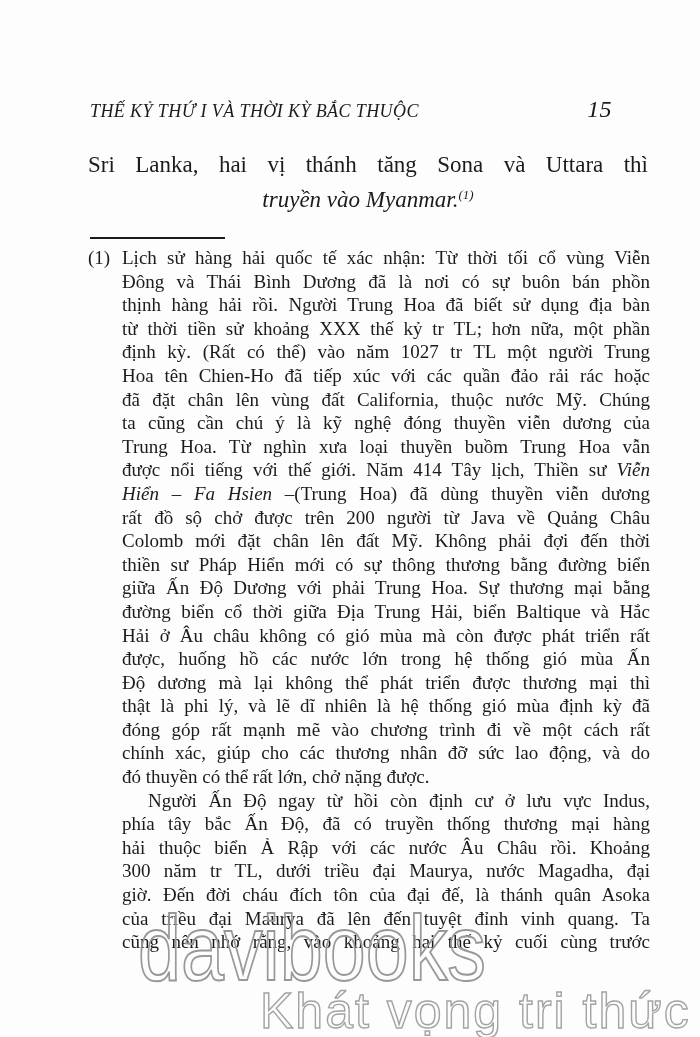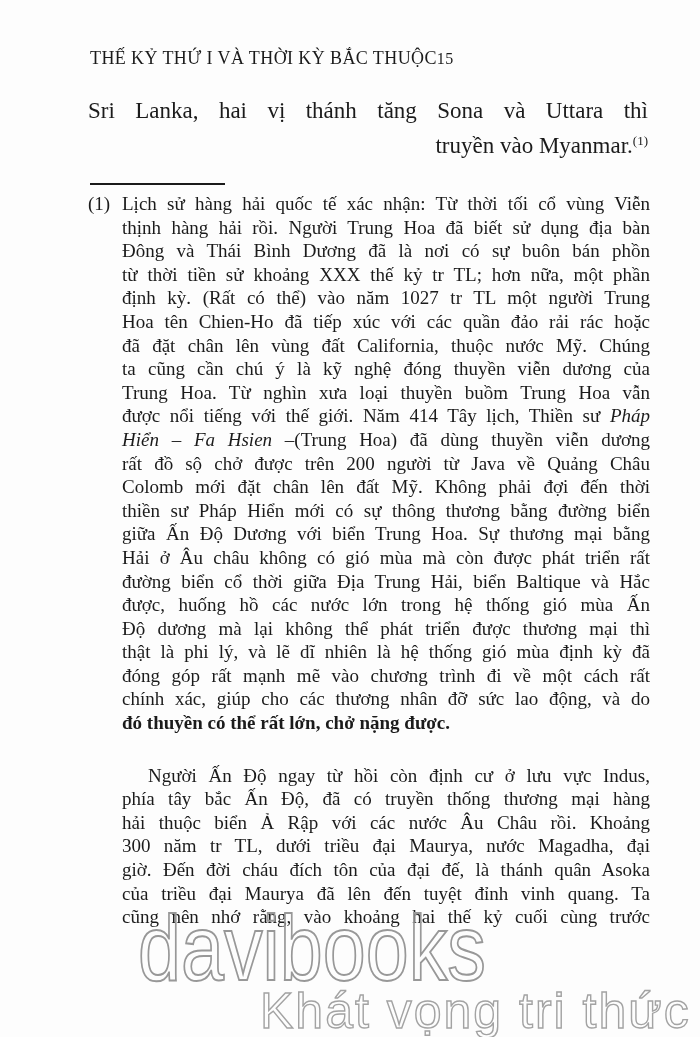--- a/index.html
+++ b/index.html
@@ -8,36 +8,37 @@
     background: #fdfdfd;
     font-family: "Liberation Serif", "DejaVu Serif", serif;
     color: #1b1b1b;
     overflow: hidden;
     position: relative;
   }
   .page { position: relative; width: 700px; height: 1037px; }
 
   
   .running-head {
-    display: flex; justify-content: flex-start; align-items: baseline;
-    padding: 48px 88px 0 90px;
+    display: flex; justify-content: space-between; align-items: baseline;
+    padding: 96px 88px 0 90px;
     font-size: 18px;
     letter-spacing: 0.4px;
+    font-style: italic;
   }
   .running-head .title { white-space: nowrap; }
-  .running-head .pagenum { font-size: 16px; }
+  .running-head .pagenum { font-size: 24px; }
 
   
   .lead {
     margin: 24px 52px 0 88px;
     font-size: 23px;
     line-height: 35px;
   }
   .lead .l1 { text-align: justify; text-align-last: justify; }
-  .lead .l2 { text-align: right; }
+  .lead .l2 { text-align: center; font-style: italic; }
   .lead sup { font-size: 13px; line-height: 0; vertical-align: 8px; letter-spacing: 0; }
 
   
   .fn-rule {
     margin: 20px 0 0 90px;
     width: 135px; height: 2px;
     background: #1b1b1b;
   }
 
   
@@ -46,22 +47,22 @@
     margin-top: 7px;
     padding-left: 122px;
     padding-right: 50px;
     font-size: 19px;
     line-height: 23.6px;
   }
   .fn-marker {
     position: absolute; left: 88px; top: 0;
   }
   .fn-line { text-align: justify; text-align-last: justify; }
-  .fn-line.noj { text-align: right; text-align-last: left; font-weight: bold; }
-  .fn-line.ind { text-indent: 26px; margin-top: 29px; }
+  .fn-line.noj { text-align: right; text-align-last: left; }
+  .fn-line.ind { text-indent: 26px; }
   .fn-line .it { font-style: italic; }
 
   
   .wm { position: absolute; pointer-events: none; color: transparent;
         -webkit-text-stroke: 1.6px #9d9d9d; white-space: nowrap; }
   .wm-big {
     left: 138px; top: 902px;
     font-family: "Liberation Sans", "DejaVu Sans", sans-serif;
     font-size: 92px; line-height: 1;
     transform: scaleX(0.84); transform-origin: left top;
@@ -89,36 +90,36 @@
     <div class="l1">Sri Lanka, hai vị thánh tăng Sona và Uttara thì</div>
     <div class="l2"><span>truyền vào Myanmar.</span><sup>(1)</sup></div>
   </div>
 
   <div class="fn-rule"></div>
 
   <div class="footnote">
     <span class="fn-marker">(1)</span>
     <div id="fn-lines">
         <div class="fn-line"><span>Lịch sử hàng hải quốc tế xác nhận: Từ thời tối cổ vùng Viễn</span></div>
+        <div class="fn-line"><span>Đông và Thái Bình Dương đã là nơi có sự buôn bán phồn</span></div>
         <div class="fn-line"><span>thịnh hàng hải rồi. Người Trung Hoa đã biết sử dụng địa bàn</span></div>
-        <div class="fn-line"><span>Đông và Thái Bình Dương đã là nơi có sự buôn bán phồn</span></div>
         <div class="fn-line"><span>từ thời tiền sử khoảng XXX thế kỷ tr TL; hơn nữa, một phần</span></div>
         <div class="fn-line"><span>định kỳ. (Rất có thể) vào năm 1027 tr TL một người Trung</span></div>
         <div class="fn-line"><span>Hoa tên Chien-Ho đã tiếp xúc với các quần đảo rải rác hoặc</span></div>
         <div class="fn-line"><span>đã đặt chân lên vùng đất California, thuộc nước Mỹ. Chúng</span></div>
         <div class="fn-line"><span>ta cũng cần chú ý là kỹ nghệ đóng thuyền viễn dương của</span></div>
         <div class="fn-line"><span>Trung Hoa. Từ nghìn xưa loại thuyền buồm Trung Hoa vẫn</span></div>
-        <div class="fn-line"><span>được nổi tiếng với thế giới. Năm 414 Tây lịch, Thiền sư </span><span class="it">Pháp</span></div>
+        <div class="fn-line"><span>được nổi tiếng với thế giới. Năm 414 Tây lịch, Thiền sư </span><span class="it">Viễn</span></div>
         <div class="fn-line"><span class="it">Hiển – Fa Hsien</span><span> –(Trung Hoa) đã dùng thuyền viễn dương</span></div>
         <div class="fn-line"><span>rất đồ sộ chở được trên 200 người từ Java về Quảng Châu</span></div>
         <div class="fn-line"><span>Colomb mới đặt chân lên đất Mỹ. Không phải đợi đến thời</span></div>
         <div class="fn-line"><span>thiền sư Pháp Hiển mới có sự thông thương bằng đường biển</span></div>
-        <div class="fn-line"><span>giữa Ấn Độ Dương với biển Trung Hoa. Sự thương mại bằng</span></div>
+        <div class="fn-line"><span>giữa Ấn Độ Dương với phải Trung Hoa. Sự thương mại bằng</span></div>
+        <div class="fn-line"><span>đường biển cổ thời giữa Địa Trung Hải, biển Baltique và Hắc</span></div>
         <div class="fn-line"><span>Hải ở Âu châu không có gió mùa mà còn được phát triển rất</span></div>
-        <div class="fn-line"><span>đường biển cổ thời giữa Địa Trung Hải, biển Baltique và Hắc</span></div>
         <div class="fn-line"><span>được, huống hồ các nước lớn trong hệ thống gió mùa Ấn</span></div>
         <div class="fn-line"><span>Độ dương mà lại không thể phát triển được thương mại thì</span></div>
         <div class="fn-line"><span>thật là phi lý, và lẽ dĩ nhiên là hệ thống gió mùa định kỳ đã</span></div>
         <div class="fn-line"><span>đóng góp rất mạnh mẽ vào chương trình đi về một cách rất</span></div>
         <div class="fn-line"><span>chính xác, giúp cho các thương nhân đỡ sức lao động, và do</span></div>
         <div class="fn-line noj"><span>đó thuyền có thể rất lớn, chở nặng được.</span></div>
         <div class="fn-line ind"><span>Người Ấn Độ ngay từ hồi còn định cư ở lưu vực Indus,</span></div>
         <div class="fn-line"><span>phía tây bắc Ấn Độ, đã có truyền thống thương mại hàng</span></div>
         <div class="fn-line"><span>hải thuộc biển Ả Rập với các nước Âu Châu rồi. Khoảng</span></div>
         <div class="fn-line"><span>300 năm tr TL, dưới triều đại Maurya, nước Magadha, đại</span></div>

